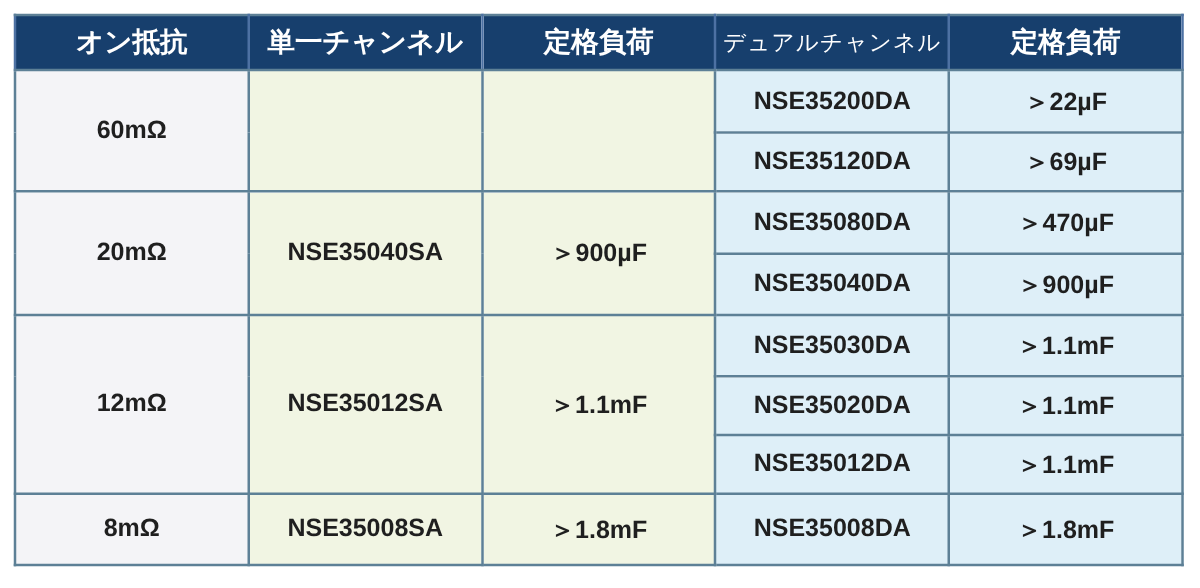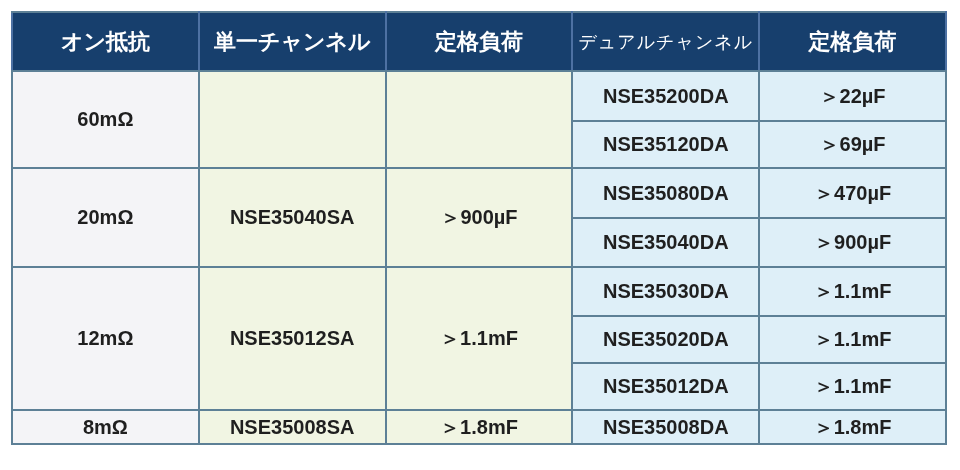--- a/index.html
+++ b/index.html
@@ -35,25 +35,25 @@
     color:var(--header-text,#ffffff);
     font-weight:bold;font-size:22px;
     border-left-color:var(--header-divider,#4d71a3);
     border-right-color:var(--header-divider,#4d71a3);
   }
   th.th-dual{font-size:18px;font-weight:500;letter-spacing:1px;margin-left:44px;}
   td{font-size:20px;font-weight:bold;}
   .c-res{background:var(--col-resistance-bg,#f4f4f7);}
   .c-single{background:var(--col-single-bg,#f1f5e3);margin-left:45px;}
   .c-dual{background:var(--col-dual-bg,#deeff8);}
-  tr.hr{height:59px;padding-left:11px;}
+  tr.hr{height:44px;padding-left:11px;}
   tr.r1{height:50px;} tr.r2{height:47px;}
   tr.r3{height:50px;} tr.r4{height:49px;}
   tr.r5{height:49px;} tr.r6{height:47px;} tr.r7{height:47px;}
-  tr.r8{height:34px;padding-left:11px;}
+  tr.r8{height:57px;padding-left:11px;}
 </style>
 </head>
 <body>
 
 <div class="table-wrap">
   <table>
     <colgroup>
       <col>
         <col>
         <col>

